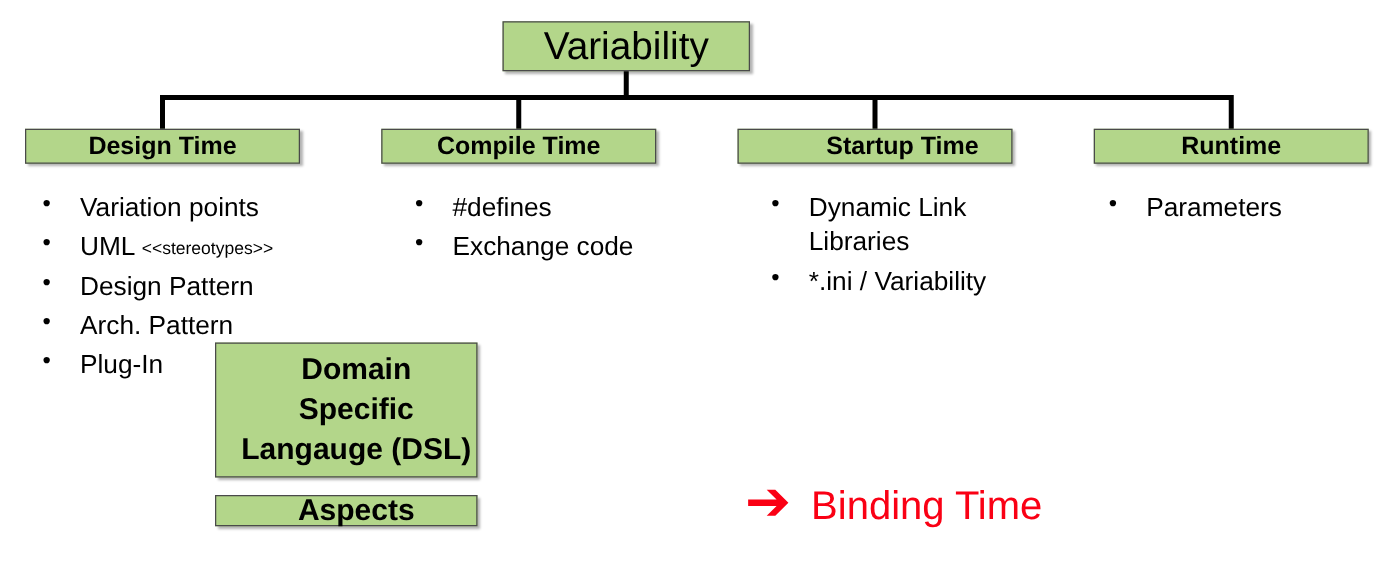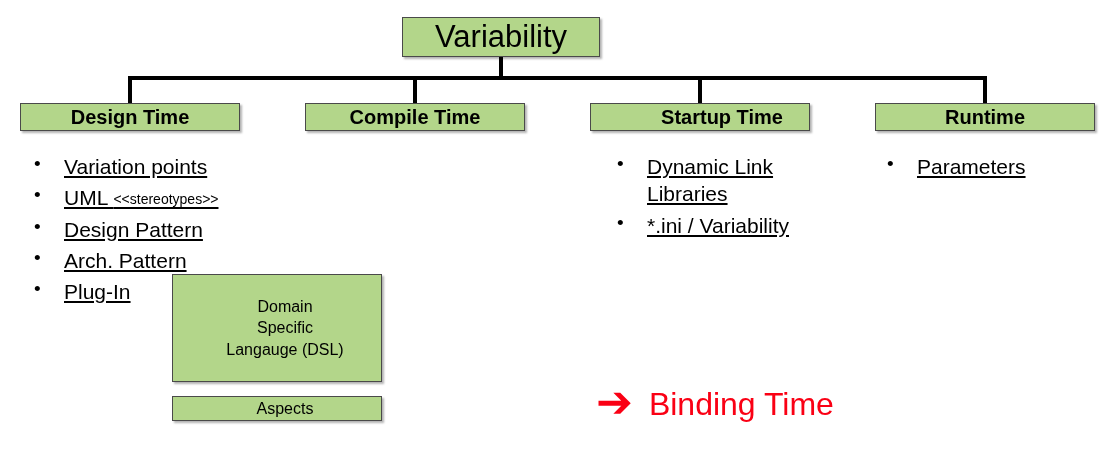--- a/index.html
+++ b/index.html
@@ -44,22 +44,22 @@
     height: 28px;
     font-size: 20px;
     font-weight: bold;
   }
   #box-design   { left: 20px;  top: 103px; width: 220px; }
   #box-compile  { left: 305px; top: 103px; width: 220px; }
   #box-startup  { left: 590px; top: 103px; width: 220px; padding-left: 44px; }
   #box-runtime  { left: 875px; top: 103px; width: 220px; }
 
   .gbox.extra {
-    font-size: 16px;
-    font-weight: normal;
+    font-size: 24px;
+    font-weight: bold;
     line-height: 1.32;
     padding-left: 16px;
   }
   #box-dsl {
     left: 172px;
     top: 274px;
     width: 210px;
     height: 108px;
     flex-direction: column;
   }
@@ -90,21 +90,20 @@
     margin: 0;
     padding: 0;
     font-size: 21px;
     color: #000000;
   }
   .bullets li {
     position: relative;
     padding-left: 44px;
     margin-bottom: 4px;
     line-height: 1.30;
-    text-decoration: underline;
   }
   .bullets li::before {
     content: "\2022";
     position: absolute;
     left: 14px;
     top: -1px;
     font-size: 19px;
     line-height: 1.30;
   }
   #list-design  { left: 20px;  top: 153px; width: 280px; }
@@ -168,20 +167,24 @@
   </div>
 
   <ul class="bullets" id="list-design">
     <li><span>Variation points</span></li>
     <li><span>UML </span><span class="small-stereo">&lt;&lt;stereotypes&gt;&gt;</span></li>
     <li><span>Design Pattern</span></li>
     <li><span>Arch. Pattern</span></li>
     <li><span>Plug-In</span></li>
   </ul>
 
+  <ul class="bullets" id="list-compile">
+    <li><span>#defines</span></li>
+    <li><span>Exchange code</span></li>
+  </ul>
 
   <ul class="bullets" id="list-startup">
     <li><span>Dynamic Link Libraries</span></li>
     <li><span>*.ini / Variability</span></li>
   </ul>
 
   <ul class="bullets" id="list-runtime">
     <li><span>Parameters</span></li>
   </ul>
 

